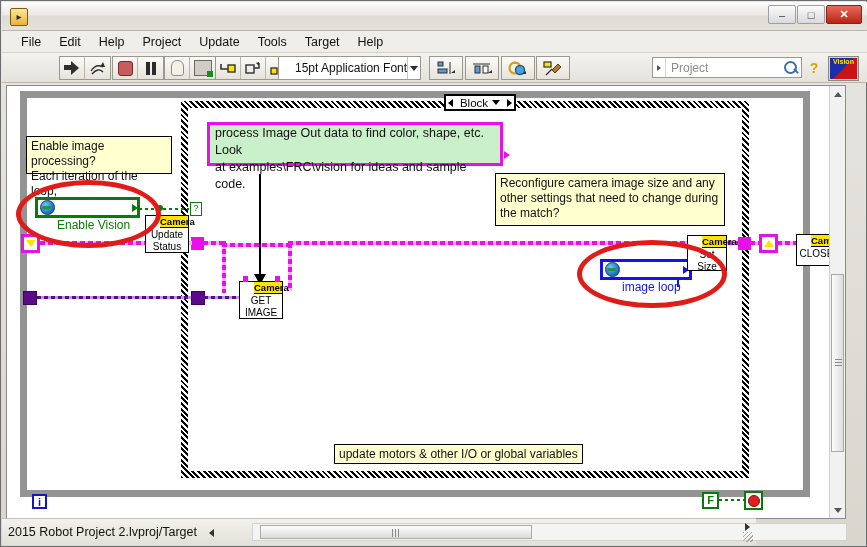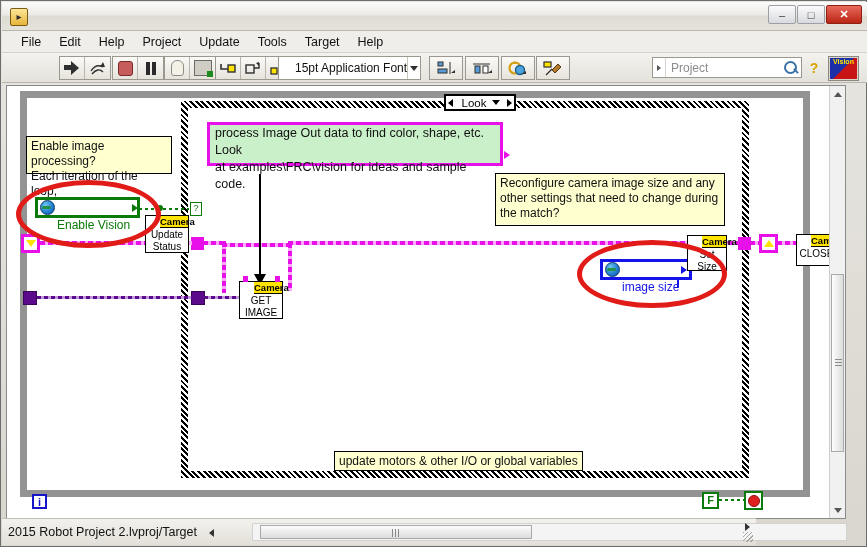--- a/index.html
+++ b/index.html
@@ -426,21 +426,21 @@
 
   <div class="canvaswrap">
     <div class="canvas">
 
       <div class="whileloop"></div>
 
       <div class="casestruct"></div>
 
       <div class="casesel">
         <div class="tl"></div>
-        <div class="txt">Look</div>
+        <div class="txt">Block</div>
         <div class="dn"></div>
         <div class="tr"></div>
       </div>
 
       <div class="note" style="left:19px;top:50px;width:146px;height:38px;">
         <div>Enable image processing?</div>
         <div>Each iteration of the loop,</div>
       </div>
 
       <div class="note-green" style="left:200px;top:36px;width:296px;height:44px;">
@@ -448,21 +448,21 @@
         <div>at examples\FRC\vision for ideas and sample code.</div>
         <div class="nub"></div>
       </div>
 
       <div class="note" style="left:488px;top:87px;width:230px;height:53px;">
         <div>Reconfigure camera image size and any</div>
         <div>other settings that need to change during</div>
         <div>the match?</div>
       </div>
 
-      <div class="note" style="left:327px;top:358px;width:249px;height:20px;margin-top:7px;">
+      <div class="note" style="left:327px;top:358px;width:249px;height:20px;">
         <div>update motors &amp; other I/O or global variables</div>
       </div>
 
       <div class="sreg-top">
           <div class="g"></div>
         </div>
       <div class="sreg-r">
           <div class="g"></div>
         </div>
       <div class="errtun-l"></div>
@@ -495,21 +495,21 @@
       <div class="bigarrow" style="left:247px;top:188px;"></div>
 
       <div class="globalnode gv-green" style="left:28px;top:111px;width:105px;">
         <div class="globe"></div>
         <div class="gt">Enable Vision</div>
         <div class="gtri"></div>
       </div>
 
       <div class="globalnode gv-blue" style="left:593px;top:173px;width:92px;">
         <div class="globe"></div>
-        <div class="gt">image size</div>
+        <div class="gt">image loop</div>
         <div class="gtri"></div>
       </div>
 
       <div class="subvi" style="left:138px;top:129px;width:44px;height:38px;">
         <div class="hdr">Camera</div>
         <div class="bdy">Update</div>
         <div class="bdy">Status</div>
       </div>
 
       <div class="subvi" style="left:232px;top:195px;width:44px;height:38px;">

